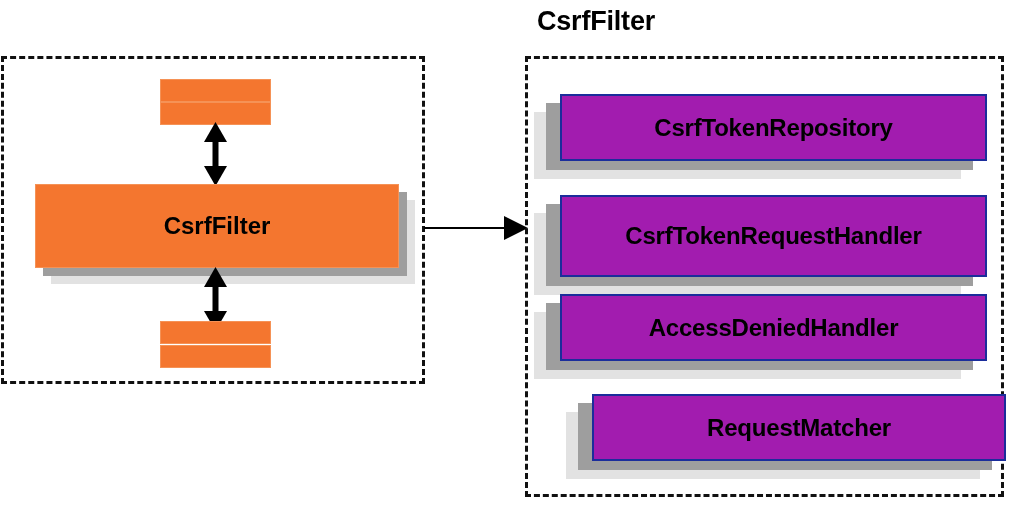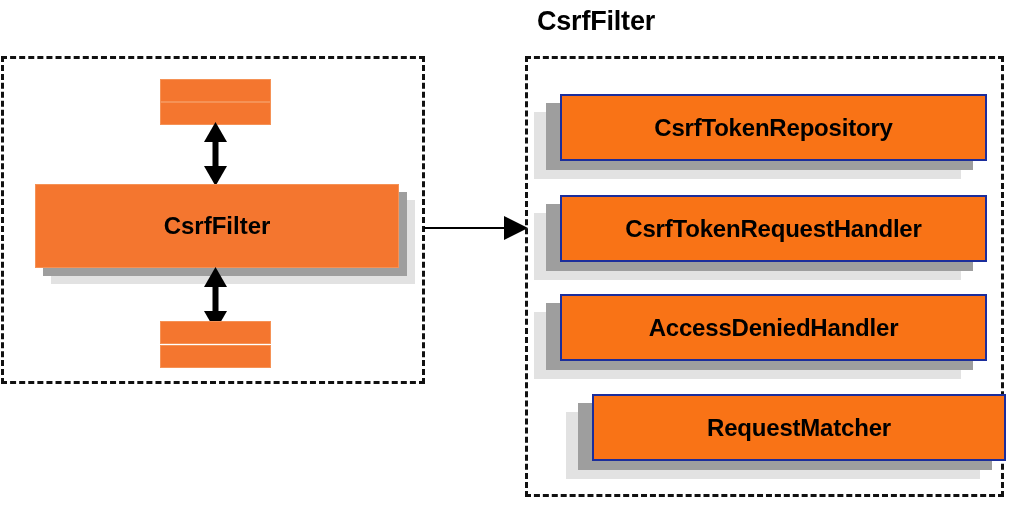--- a/index.html
+++ b/index.html
@@ -99,21 +99,21 @@
     position: absolute;
     left: -14px; top: 9px;
     width: 100%; height: 100%;
     background: #9e9e9e;
   }
   .block-blue-face {
     position: absolute;
     left: 0; top: 0;
     width: 100%; height: 100%;
     box-sizing: border-box;
-    background: #f97316;
+    background: #a21caf;
     border: 2px solid #1b2d9b;
     display: flex;
     align-items: center;
     justify-content: center;
   }
   .block-blue-label {
     font-size: 24px;
     font-weight: bold;
     color: #000000;
     letter-spacing: -0.2px;
@@ -169,21 +169,21 @@
   <div class="panel" id="panel-right"></div>
 
   <div class="block-blue-wrap" style="left:560px; top:94px; width:427px; height:67px;">
     <div class="block-blue-shadow-light"></div>
     <div class="block-blue-shadow-dark"></div>
     <div class="block-blue-face">
       <span class="block-blue-label">CsrfTokenRepository</span>
     </div>
   </div>
 
-  <div class="block-blue-wrap" style="left:560px; top:195px; width:427px; height:67px;">
+  <div class="block-blue-wrap" style="left:560px; top:195px; width:427px; height:82px;">
     <div class="block-blue-shadow-light"></div>
     <div class="block-blue-shadow-dark"></div>
     <div class="block-blue-face">
       <span class="block-blue-label">CsrfTokenRequestHandler</span>
     </div>
   </div>
 
   <div class="block-blue-wrap" style="left:560px; top:294px; width:427px; height:67px;">
     <div class="block-blue-shadow-light"></div>
     <div class="block-blue-shadow-dark"></div>

